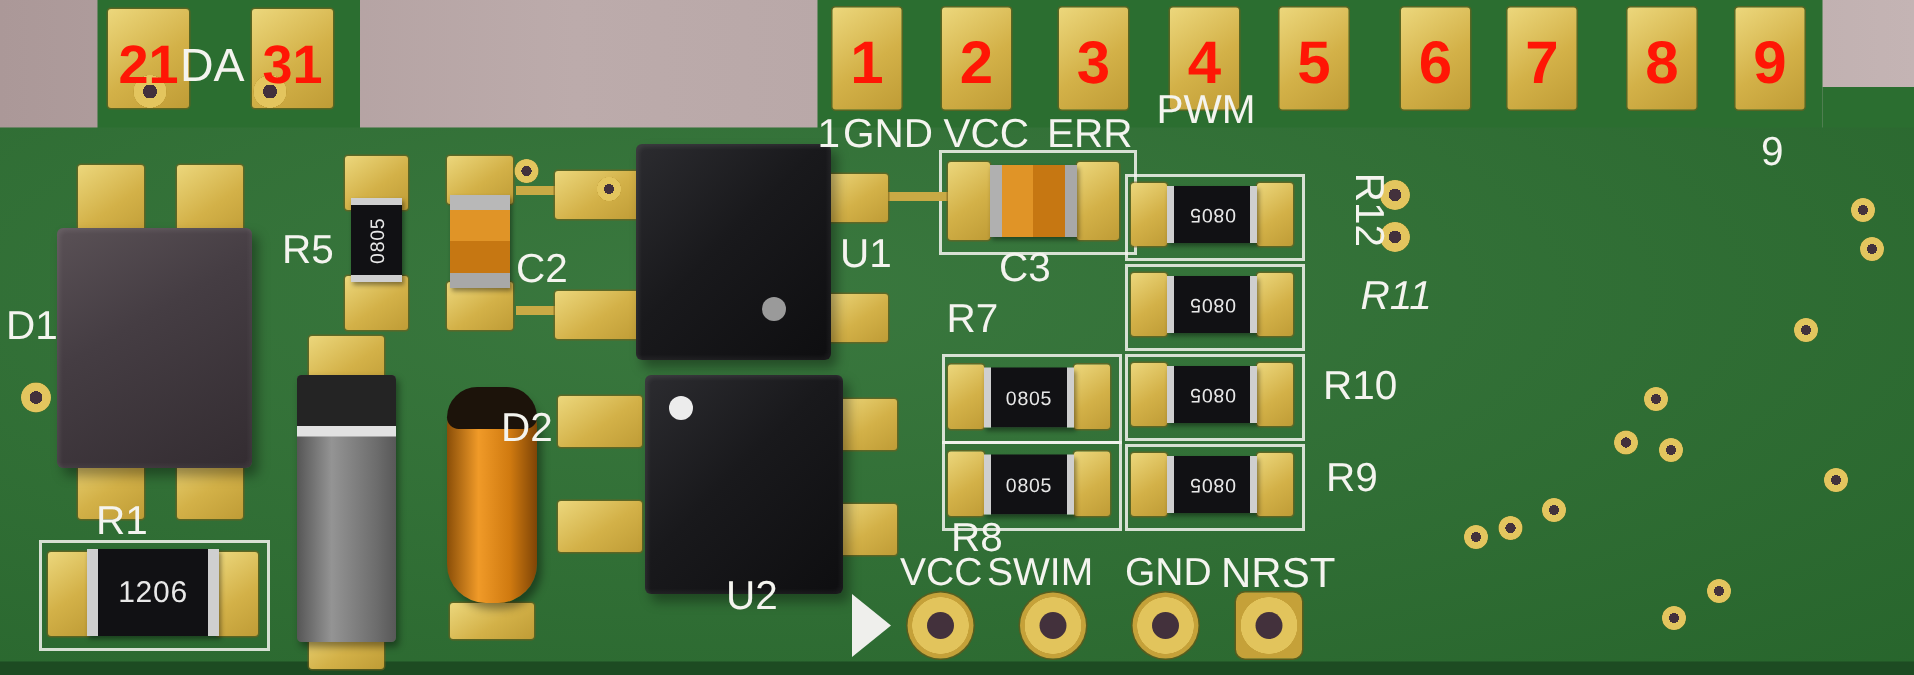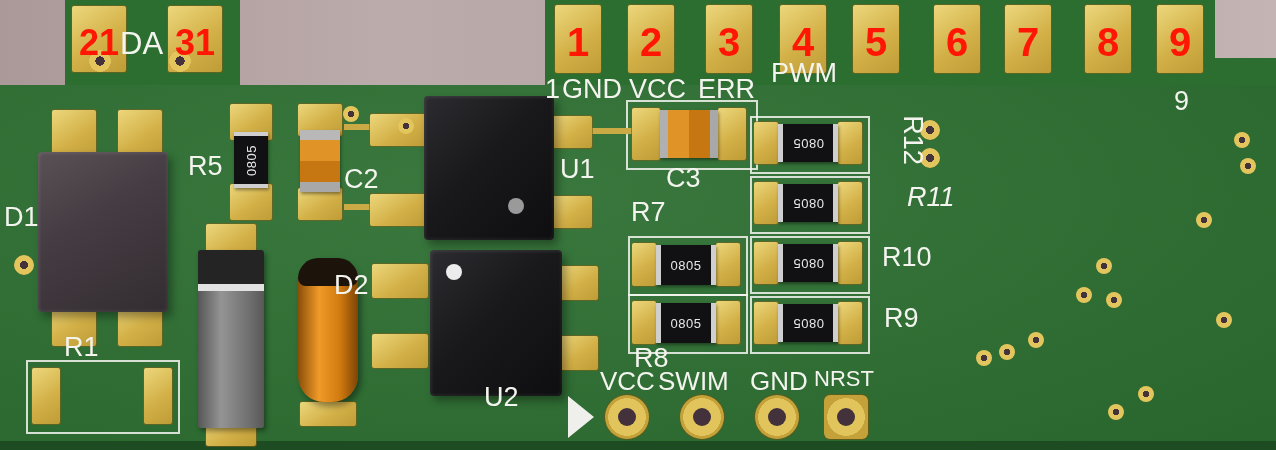--- a/index.html
+++ b/index.html
@@ -103,20 +103,23 @@
   <div class="pad" style="left:52px;top:110px;width:44px;height:50px;"></div>
   <div class="pad" style="left:118px;top:110px;width:44px;height:50px;"></div>
   <div class="pad" style="left:52px;top:298px;width:44px;height:48px;"></div>
   <div class="pad" style="left:118px;top:298px;width:44px;height:48px;"></div>
   <div class="ic" style="left:38px;top:152px;width:130px;height:160px;background:linear-gradient(150deg,#5a5156 0%,#453d43 40%,#332c31 100%);"></div>
   <div class="silk" style="left:4px;top:204px;">D1</div>
 
   <div class="outline" style="left:26px;top:360px;width:150px;height:70px;"></div>
   <div class="pad" style="left:32px;top:368px;width:28px;height:56px;"></div>
   <div class="pad" style="left:144px;top:368px;width:28px;height:56px;"></div>
+  <div class="smdres" style="left:58px;top:366px;width:88px;height:58px;">
+    <span class="mark big">1206</span>
+  </div>
   <div class="silk" style="left:64px;top:334px;">R1</div>
 
   <div class="pad" style="left:230px;top:104px;width:42px;height:36px;"></div>
   <div class="pad" style="left:230px;top:184px;width:42px;height:36px;"></div>
   <div class="smdres vert" style="left:234px;top:132px;width:34px;height:56px;">
     <span class="mark rot90ccw">0805</span>
   </div>
   <div class="silk" style="left:188px;top:153px;">R5</div>
 
   <div class="pad" style="left:298px;top:104px;width:44px;height:32px;"></div>
@@ -208,21 +211,21 @@
   <div class="silk" style="left:907px;top:184px;font-style:italic;">R11</div>
   <div class="silk" style="left:882px;top:244px;">R10</div>
   <div class="silk" style="left:884px;top:305px;">R9</div>
   <div class="via" style="left:920px;top:120px;width:20px;height:20px;"></div>
   <div class="via" style="left:920px;top:148px;width:20px;height:20px;"></div>
 
   <div class="tri" style="left:568px;top:396px;"></div>
   <div class="silk" style="left:600px;top:368px;font-size:26px;">VCC</div>
   <div class="silk" style="left:658px;top:368px;font-size:26px;">SWIM</div>
   <div class="silk" style="left:750px;top:368px;font-size:26px;">GND</div>
-  <div class="silk" style="left:814px;top:368px;font-size:22px;">NRST</div>
+  <div class="silk" style="left:814px;top:368px;font-size:28px;">NRST</div>
   <div class="thpad" style="left:605px;top:395px;">
       <div class="hole"></div>
     </div>
   <div class="thpad" style="left:680px;top:395px;">
       <div class="hole"></div>
     </div>
   <div class="thpad" style="left:755px;top:395px;">
       <div class="hole"></div>
     </div>
   <div class="thpad square" style="left:824px;top:395px;">

